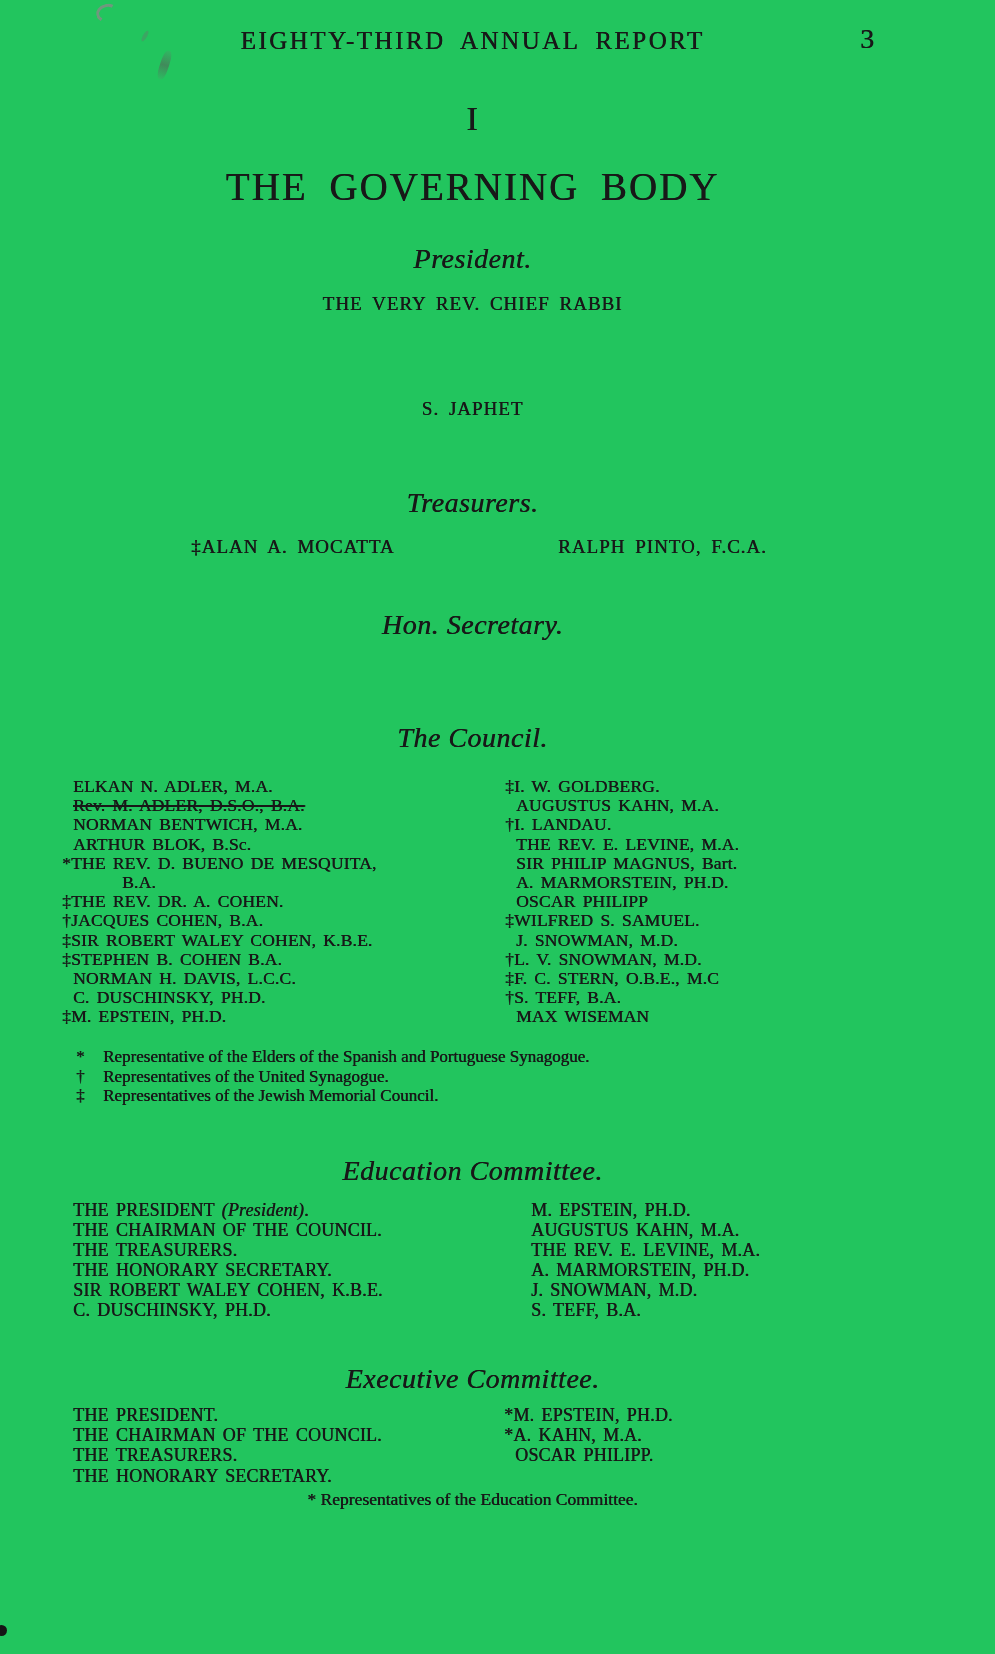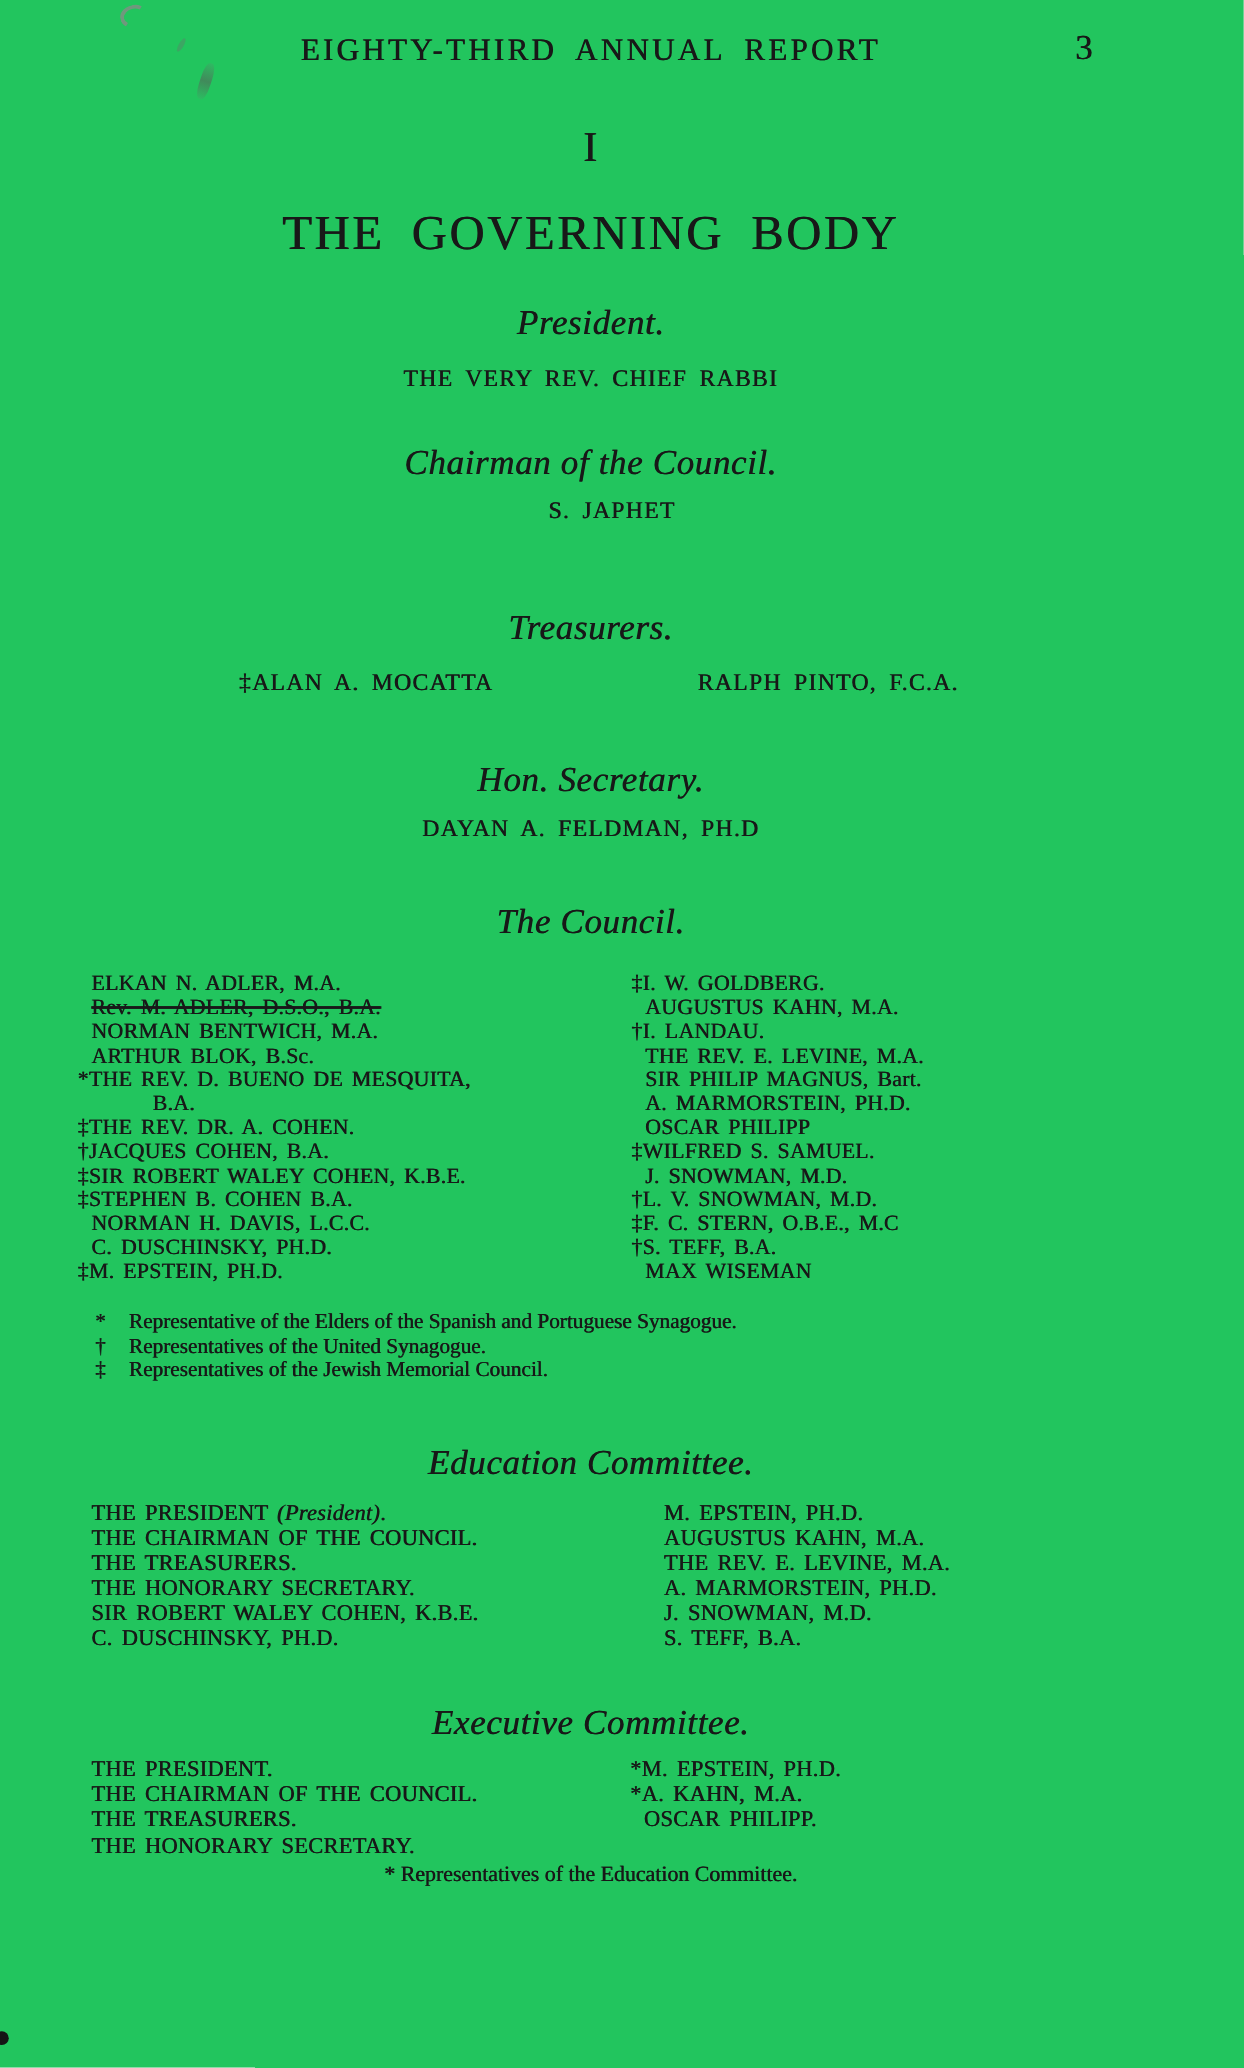--- a/index.html
+++ b/index.html
@@ -23,21 +23,21 @@
   .page-title { top:164px; font-size:39px; letter-spacing:2px; word-spacing:10px; white-space:nowrap; }
 
   .role { font-style:italic; font-size:28px; letter-spacing:0.5px; }
   .role-president  { top:243px; }
   .role-chairman   { top:355px; }
   .role-treasurers { top:487px; }
   .role-honsec     { top:609px; }
 
   .officer-name { font-size:19px; letter-spacing:1px; word-spacing:4px; white-space:nowrap; }
   .name-president { top:293px; }
-  .name-chairman  { top:398px;margin-left:17px; }
+  .name-chairman  { top:398px; }
   .name-honsec    { top:653px; }
   .treasurers-row { top:536px; left:0; width:845px; height:26px; }
   .treasurer-1 { position:absolute; left:191px; }
   .treasurer-2 { position:absolute; left:558px; }
 
   .committee-heading { font-style:italic; font-size:28px; letter-spacing:0.5px; }
   .head-council { top:722px; }
   .head-edu     { top:1155px; }
   .head-exec    { top:1363px; }
 
@@ -88,31 +88,29 @@
 
   <div class="abs centered running-header ink">EIGHTY-THIRD ANNUAL REPORT</div>
   <div class="abs page-number ink">3</div>
 
   <div class="abs centered section-number ink">I</div>
   <div class="abs centered page-title ink">THE GOVERNING BODY</div>
 
   <div class="abs centered role role-president ink">President.</div>
   <div class="abs centered officer-name name-president ink">THE VERY REV. CHIEF RABBI</div>
 
-  <div class="abs centered role role-chairman ink">Chairman of the Council.</div>
   <div class="abs centered officer-name name-chairman ink">S. JAPHET</div>
 
   <div class="abs centered role role-treasurers ink">Treasurers.</div>
   <div class="abs treasurers-row officer-name">
     <span class="treasurer-1 ink">‡ALAN A. MOCATTA</span>
     <span class="treasurer-2 ink">RALPH PINTO, F.C.A.</span>
   </div>
 
   <div class="abs centered role role-honsec ink">Hon. Secretary.</div>
-  <div class="abs centered officer-name name-honsec ink">DAYAN A. FELDMAN, PH.D</div>
 
   <div class="abs centered committee-heading head-council ink">The Council.</div>
   <div class="col council-col council-left ink">
       <div class="entry">ELKAN N. ADLER, M.A.</div>
       <div class="entry struck">Rev. M. ADLER, D.S.O., B.A.</div>
       <div class="entry">NORMAN BENTWICH, M.A.</div>
       <div class="entry">ARTHUR BLOK, B.Sc.</div>
       <div class="entry has-prefix">*THE REV. D. BUENO DE MESQUITA,</div>
       <div class="entry indent">B.A.</div>
       <div class="entry has-prefix">‡THE REV. DR. A. COHEN.</div>

